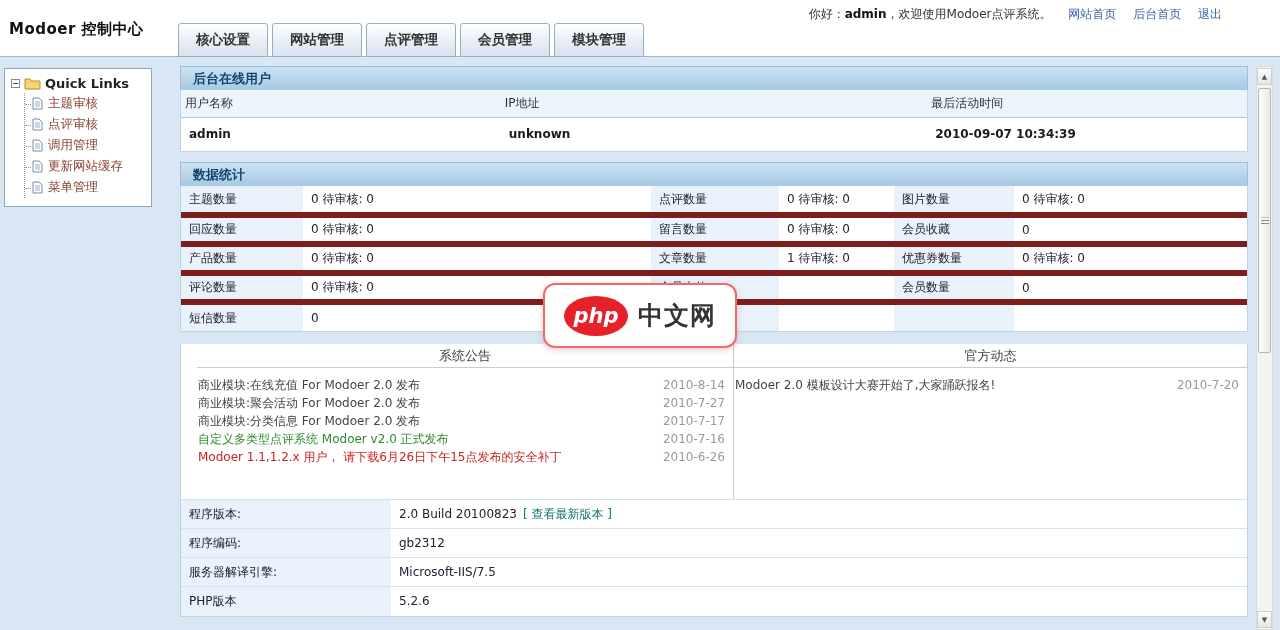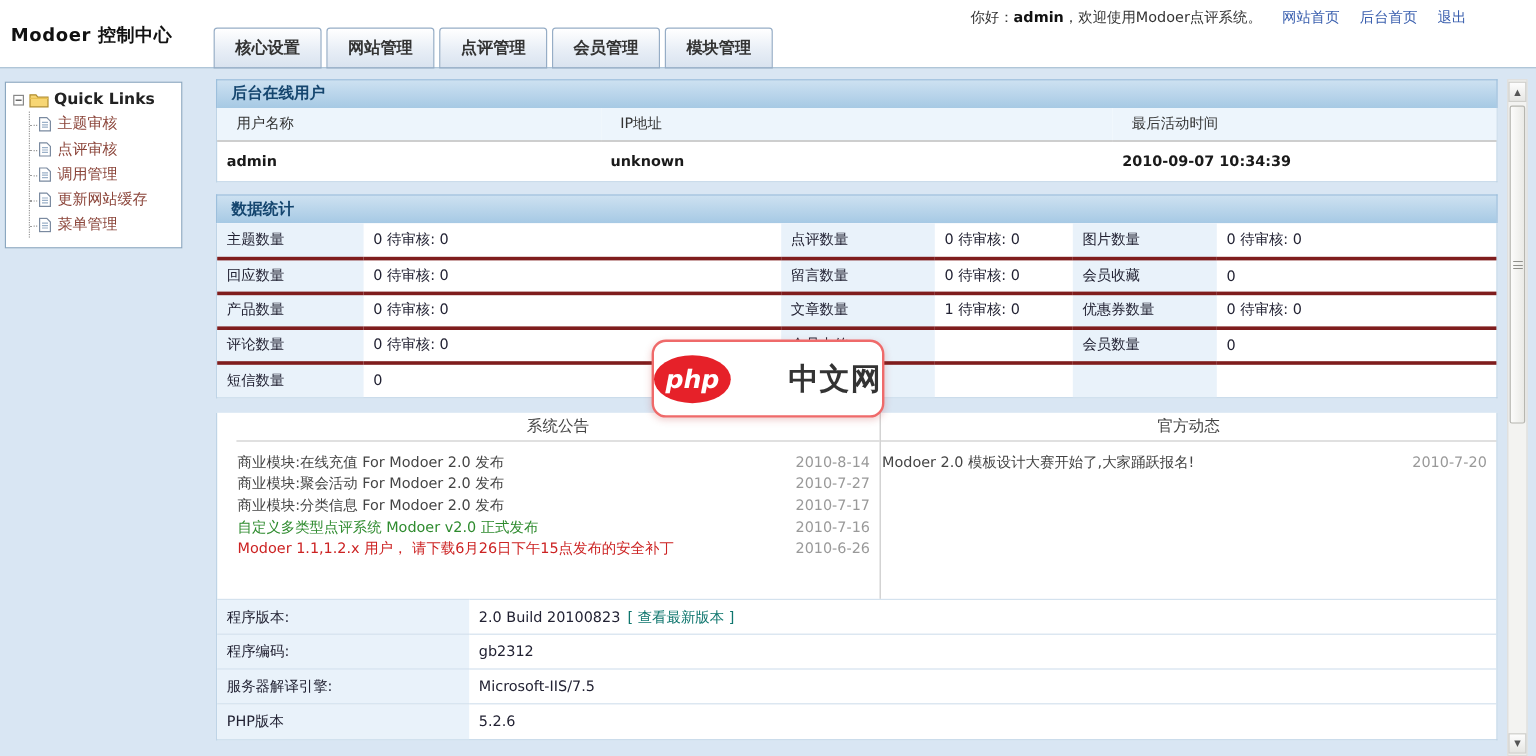--- a/index.html
+++ b/index.html
@@ -35,45 +35,45 @@
   .icon-svg { display:inline-block; flex:0 0 auto; }
   
   .main { position:absolute; left:180px; top:66px; width:1068px; }
   .panel { margin-bottom:10px; }
   .panel-header { height:24px; line-height:23px; padding-left:12px; font-size:13px; font-weight:bold;
                   color:#14456e; background:linear-gradient(#cde1f1,#a6c9e4);
                   border:1px solid #9cbfdc; border-bottom:none; }
   .panel-body { background:#fff; border:1px solid #bfd4e6; border-top:none; }
   
   .tbl { width:100%; border-collapse:collapse; table-layout:fixed; }
-  .tbl-online thead td { background:#edf5fc; padding:0 16px; height:27px; color:#333;
+  .tbl-online thead td { background:#edf5fc; padding:0 4px; height:27px; color:#333;
                          border-bottom:1px solid #c6c6c6; }
   .tbl-online tbody td { padding:0 8px; height:34px; font-weight:bold; color:#1a1a1a; }
   
-  .tbl-stats td { height:29px; padding:0 8px; border-bottom:3px solid #7f1d1d; color:#223; }
+  .tbl-stats td { height:29px; padding:0 8px; border-bottom:6px solid #7f1d1d; color:#223; }
   .tbl-stats tr:last-child td { border-bottom:none; }
   .tbl-stats td.lbl { background:#e9f2fa; }
   
   .sys-cols { display:flex; min-height:155px;margin-left:16px; }
   .sys-col-left  { width:537px; border-right:1px solid #c9c9c9; }
   .sys-col-right { flex:1; }
   .col-head { text-align:center; height:24px; line-height:24px; border-bottom:1px solid #cccccc;
               color:#444; font-size:13px; }
   .ann-list { padding:8px 8px 0 1px; }
   .ann { display:flex; justify-content:space-between; align-items:flex-start; line-height:18px; color:#444; }
   .ann .date { color:#999; white-space:nowrap; padding-left:10px; }
   .ann.green .txt { color:#2e8b2e; }
   .ann.red   .txt { color:#cc2222; }
   .tbl-info td { height:29px; padding:0 8px; border-top:1px solid #d4e2ee; color:#223; }
   .tbl-info td.lbl { background:#e9f2fa; width:210px; }
   .ver-link { color:#0f766e; text-decoration:none; margin-left:6px; cursor:pointer; }
   
   .watermark { position:absolute; left:543px; top:283px; width:194px; height:65px; background:#fff;
                border:2px solid #ef6a6a; border-radius:12px; box-shadow:0 2px 6px rgba(190,60,60,.25);
-               display:flex; align-items:center; justify-content:space-between; gap:10px; z-index:20; }
+               display:flex; align-items:center; justify-content:center; gap:10px; z-index:20; }
   .php-ellipse { width:64px; height:40px; background:#e62129; border-radius:50%;
                  display:flex; align-items:center; justify-content:center;
                  color:#fff; font-weight:bold; font-style:italic; font-size:21px; }
   .wm-text { font-size:25px; font-weight:bold; color:#333; letter-spacing:1px; }
   
   .scrollbar { position:absolute; right:7px; top:66px; bottom:0; width:17px;
                background:#f3f3f1; border:1px solid #dcdcda; z-index:30;}
   .sb-btn { position:absolute; left:0; width:15px; height:17px;
             background:linear-gradient(#fdfdfd,#e6e6e3); border:1px solid #cfcfcb;
             display:flex; align-items:center; justify-content:center;

